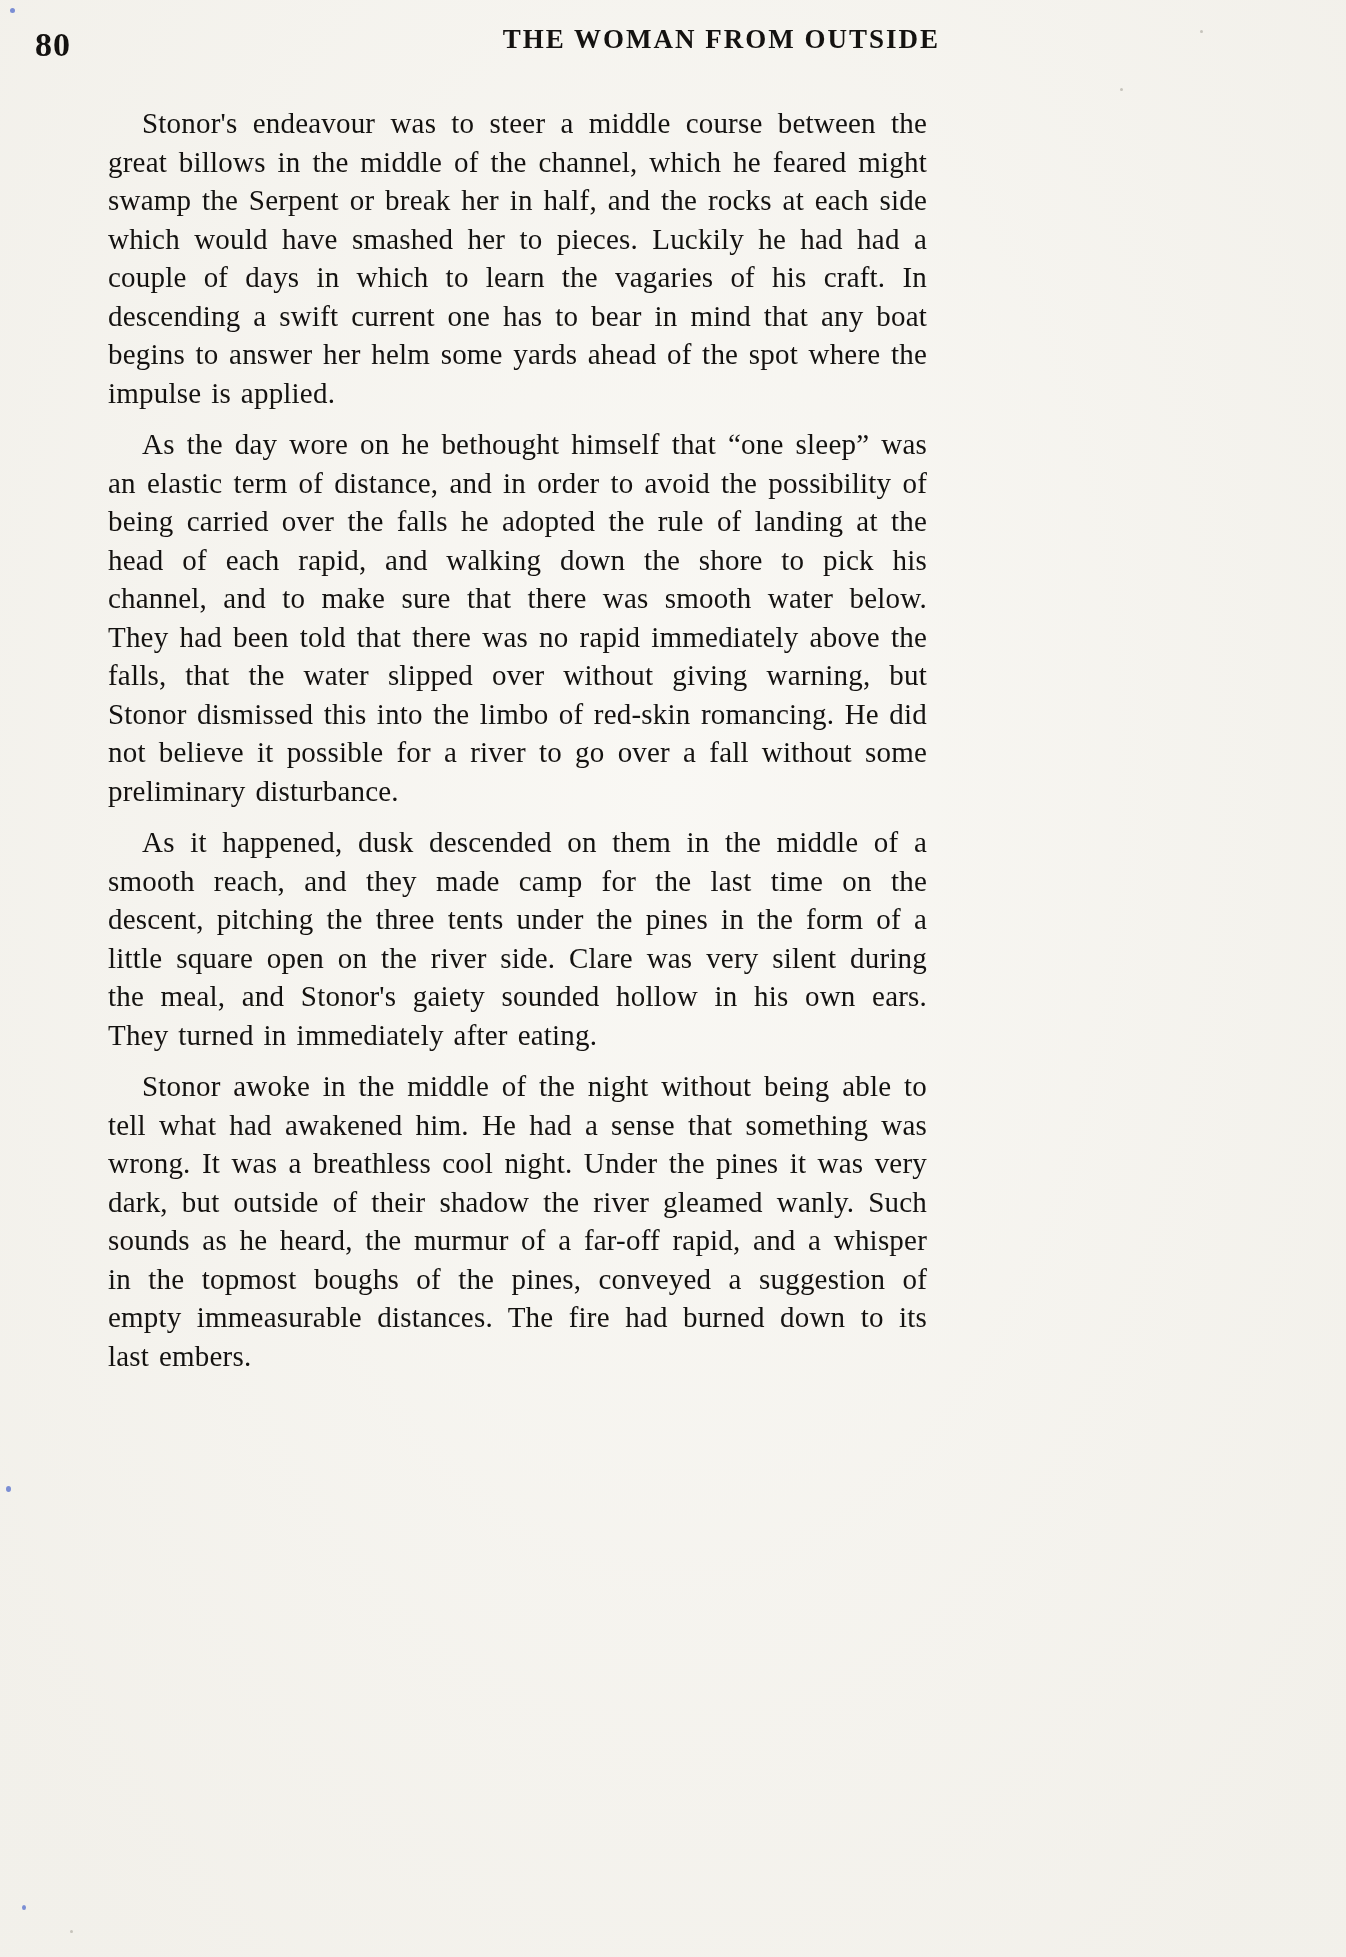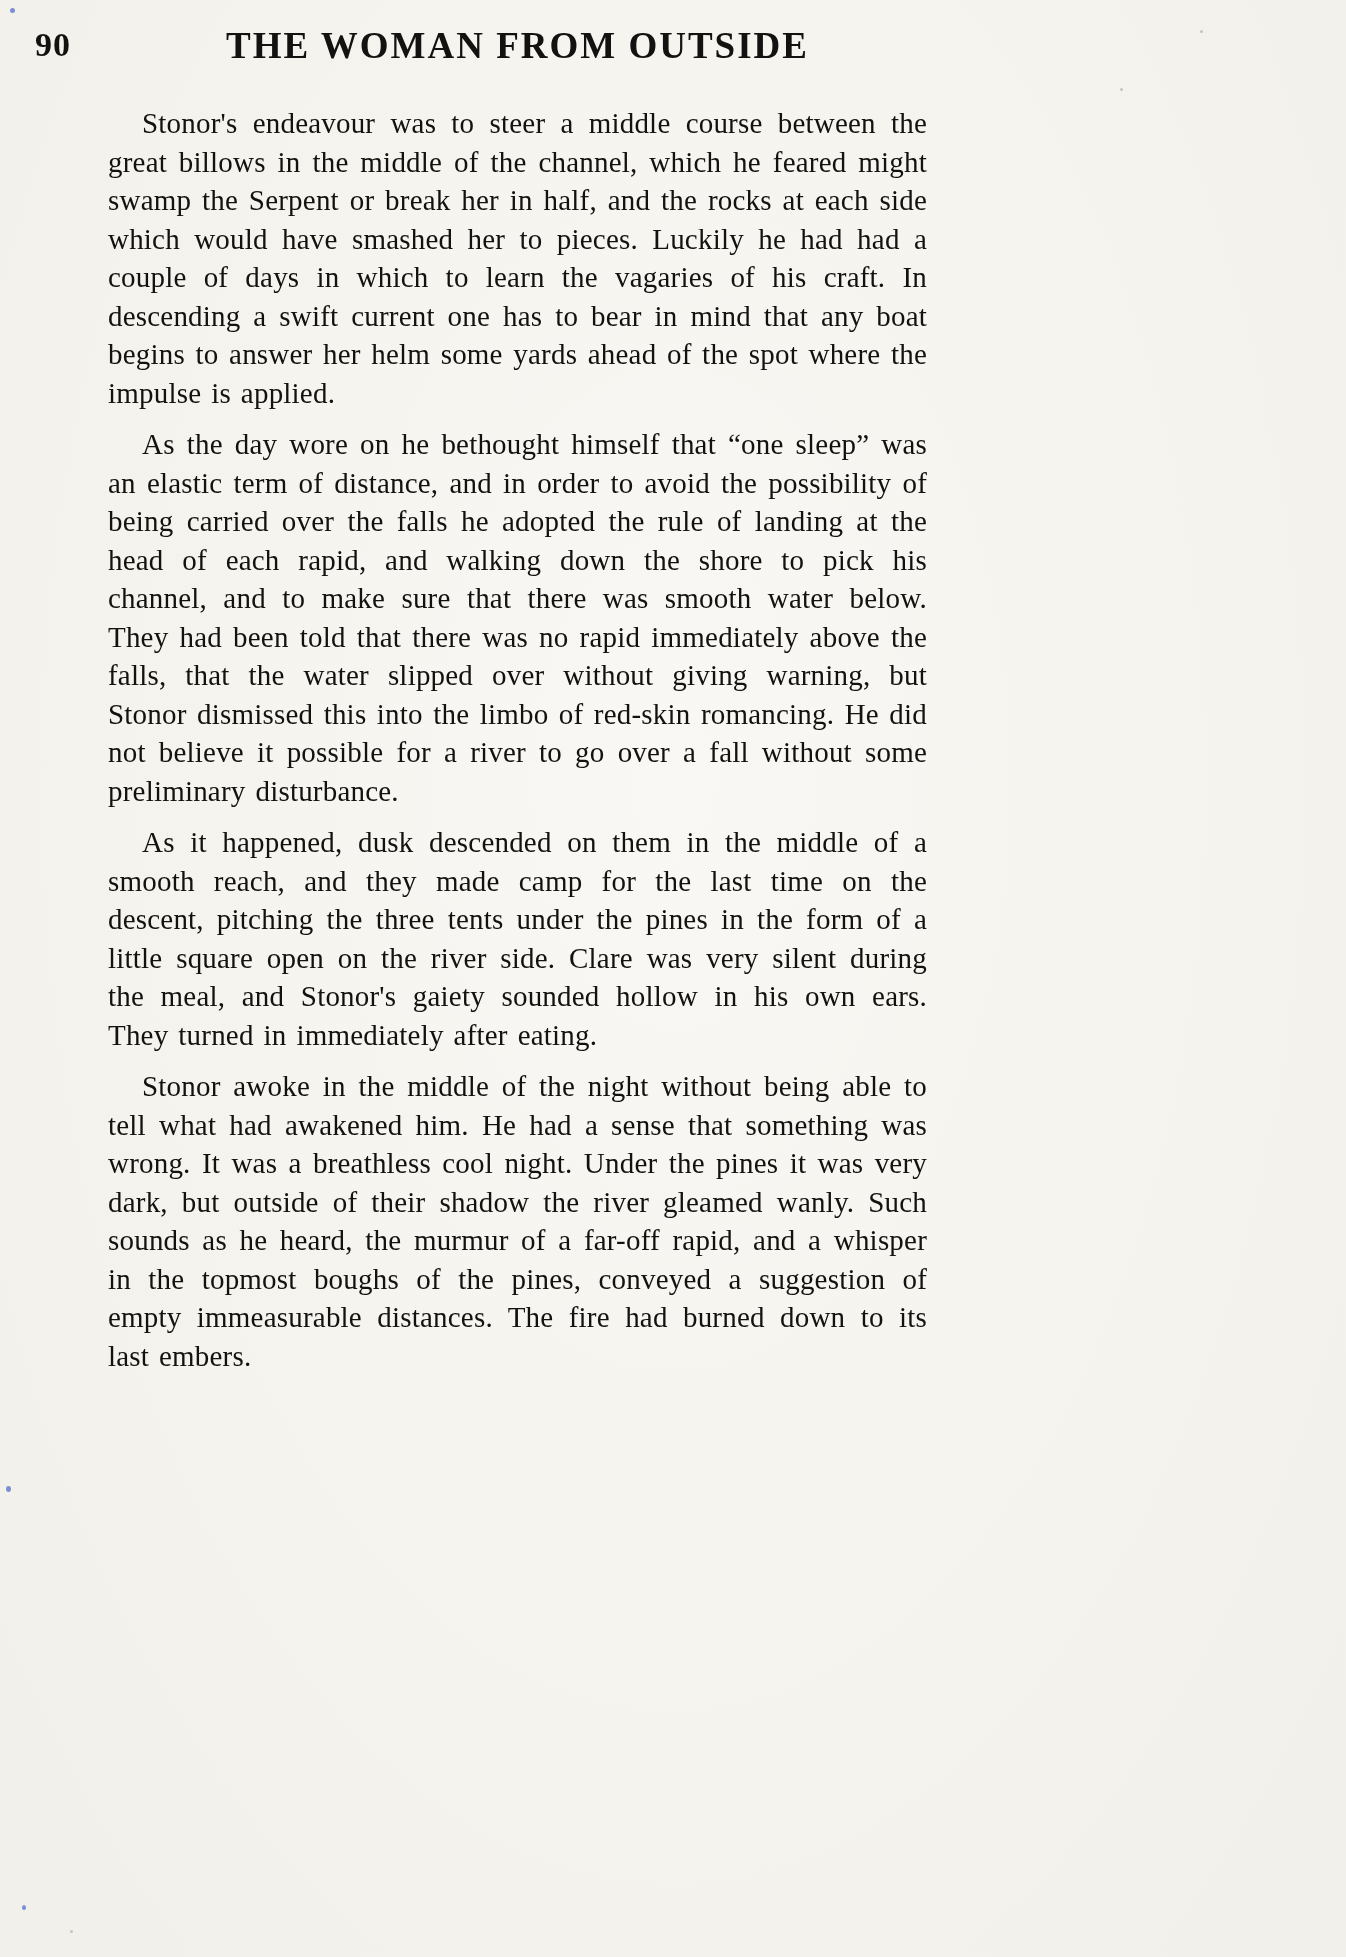--- a/index.html
+++ b/index.html
@@ -37,22 +37,22 @@
   }
   .page-number {
     position: absolute;
     left: -60px;
     top: 4px;
     font-size: 34px;
     font-weight: bold;
     letter-spacing: 1px;
   }
   .running-title {
-    text-align: center;
-    font-size: 37px;
+    text-align: right;
+    font-size: 27px;
     font-weight: bold;
     letter-spacing: 2px;
     padding-top: 2px;
     white-space: nowrap;
   }
   .body-text p {
     margin: 13px;
     font-size: 29px;
     line-height: 38.5px;
     text-align: justify;
@@ -69,21 +69,21 @@
   .speck.grey { background: #9a968c; opacity: 0.5; }
 </style>
 </head>
 <body>
 
 <div class="page">
 
   <div class="content-col">
 
     <div class="page-header">
-      <span class="page-number">90</span>
+      <span class="page-number">80</span>
       <div class="running-title">THE WOMAN FROM OUTSIDE</div>
     </div>
 
     <div class="body-text">
       <p>Stonor's endeavour was to steer a middle course between the great billows in the middle of the channel, which he feared might swamp the Serpent or break her in half, and the rocks at each side which would have smashed her to pieces.  Luckily he had had a couple of days in which to learn the vagaries of his craft.  In descending a swift current one has to bear in mind that any boat begins to answer her helm some yards ahead of the spot where the impulse is applied.</p>
       <p>As the day wore on he bethought himself that “one sleep” was an elastic term of distance, and in order to avoid the possibility of being carried over the falls he adopted the rule of landing at the head of each rapid, and walking down the shore to pick his channel, and to make sure that there was smooth water below.  They had been told that there was no rapid immediately above the falls, that the water slipped over without giving warning, but Stonor dismissed this into the limbo of red-skin romancing.  He did not believe it possible for a river to go over a fall without some preliminary disturbance.</p>
       <p>As it happened, dusk descended on them in the middle of a smooth reach, and they made camp for the last time on the descent, pitching the three tents under the pines in the form of a little square open on the river side.  Clare was very silent during the meal, and Stonor's gaiety sounded hollow in his own ears.  They turned in immediately after eating.</p>
       <p>Stonor awoke in the middle of the night without being able to tell what had awakened him.  He had a sense that something was wrong.  It was a breathless cool night.  Under the pines it was very dark, but outside of their shadow the river gleamed wanly.  Such sounds as he heard, the murmur of a far-off rapid, and a whisper in the topmost boughs of the pines, conveyed a suggestion of empty immeasurable distances.  The fire had burned down to its last embers.</p>
     </div>
 

